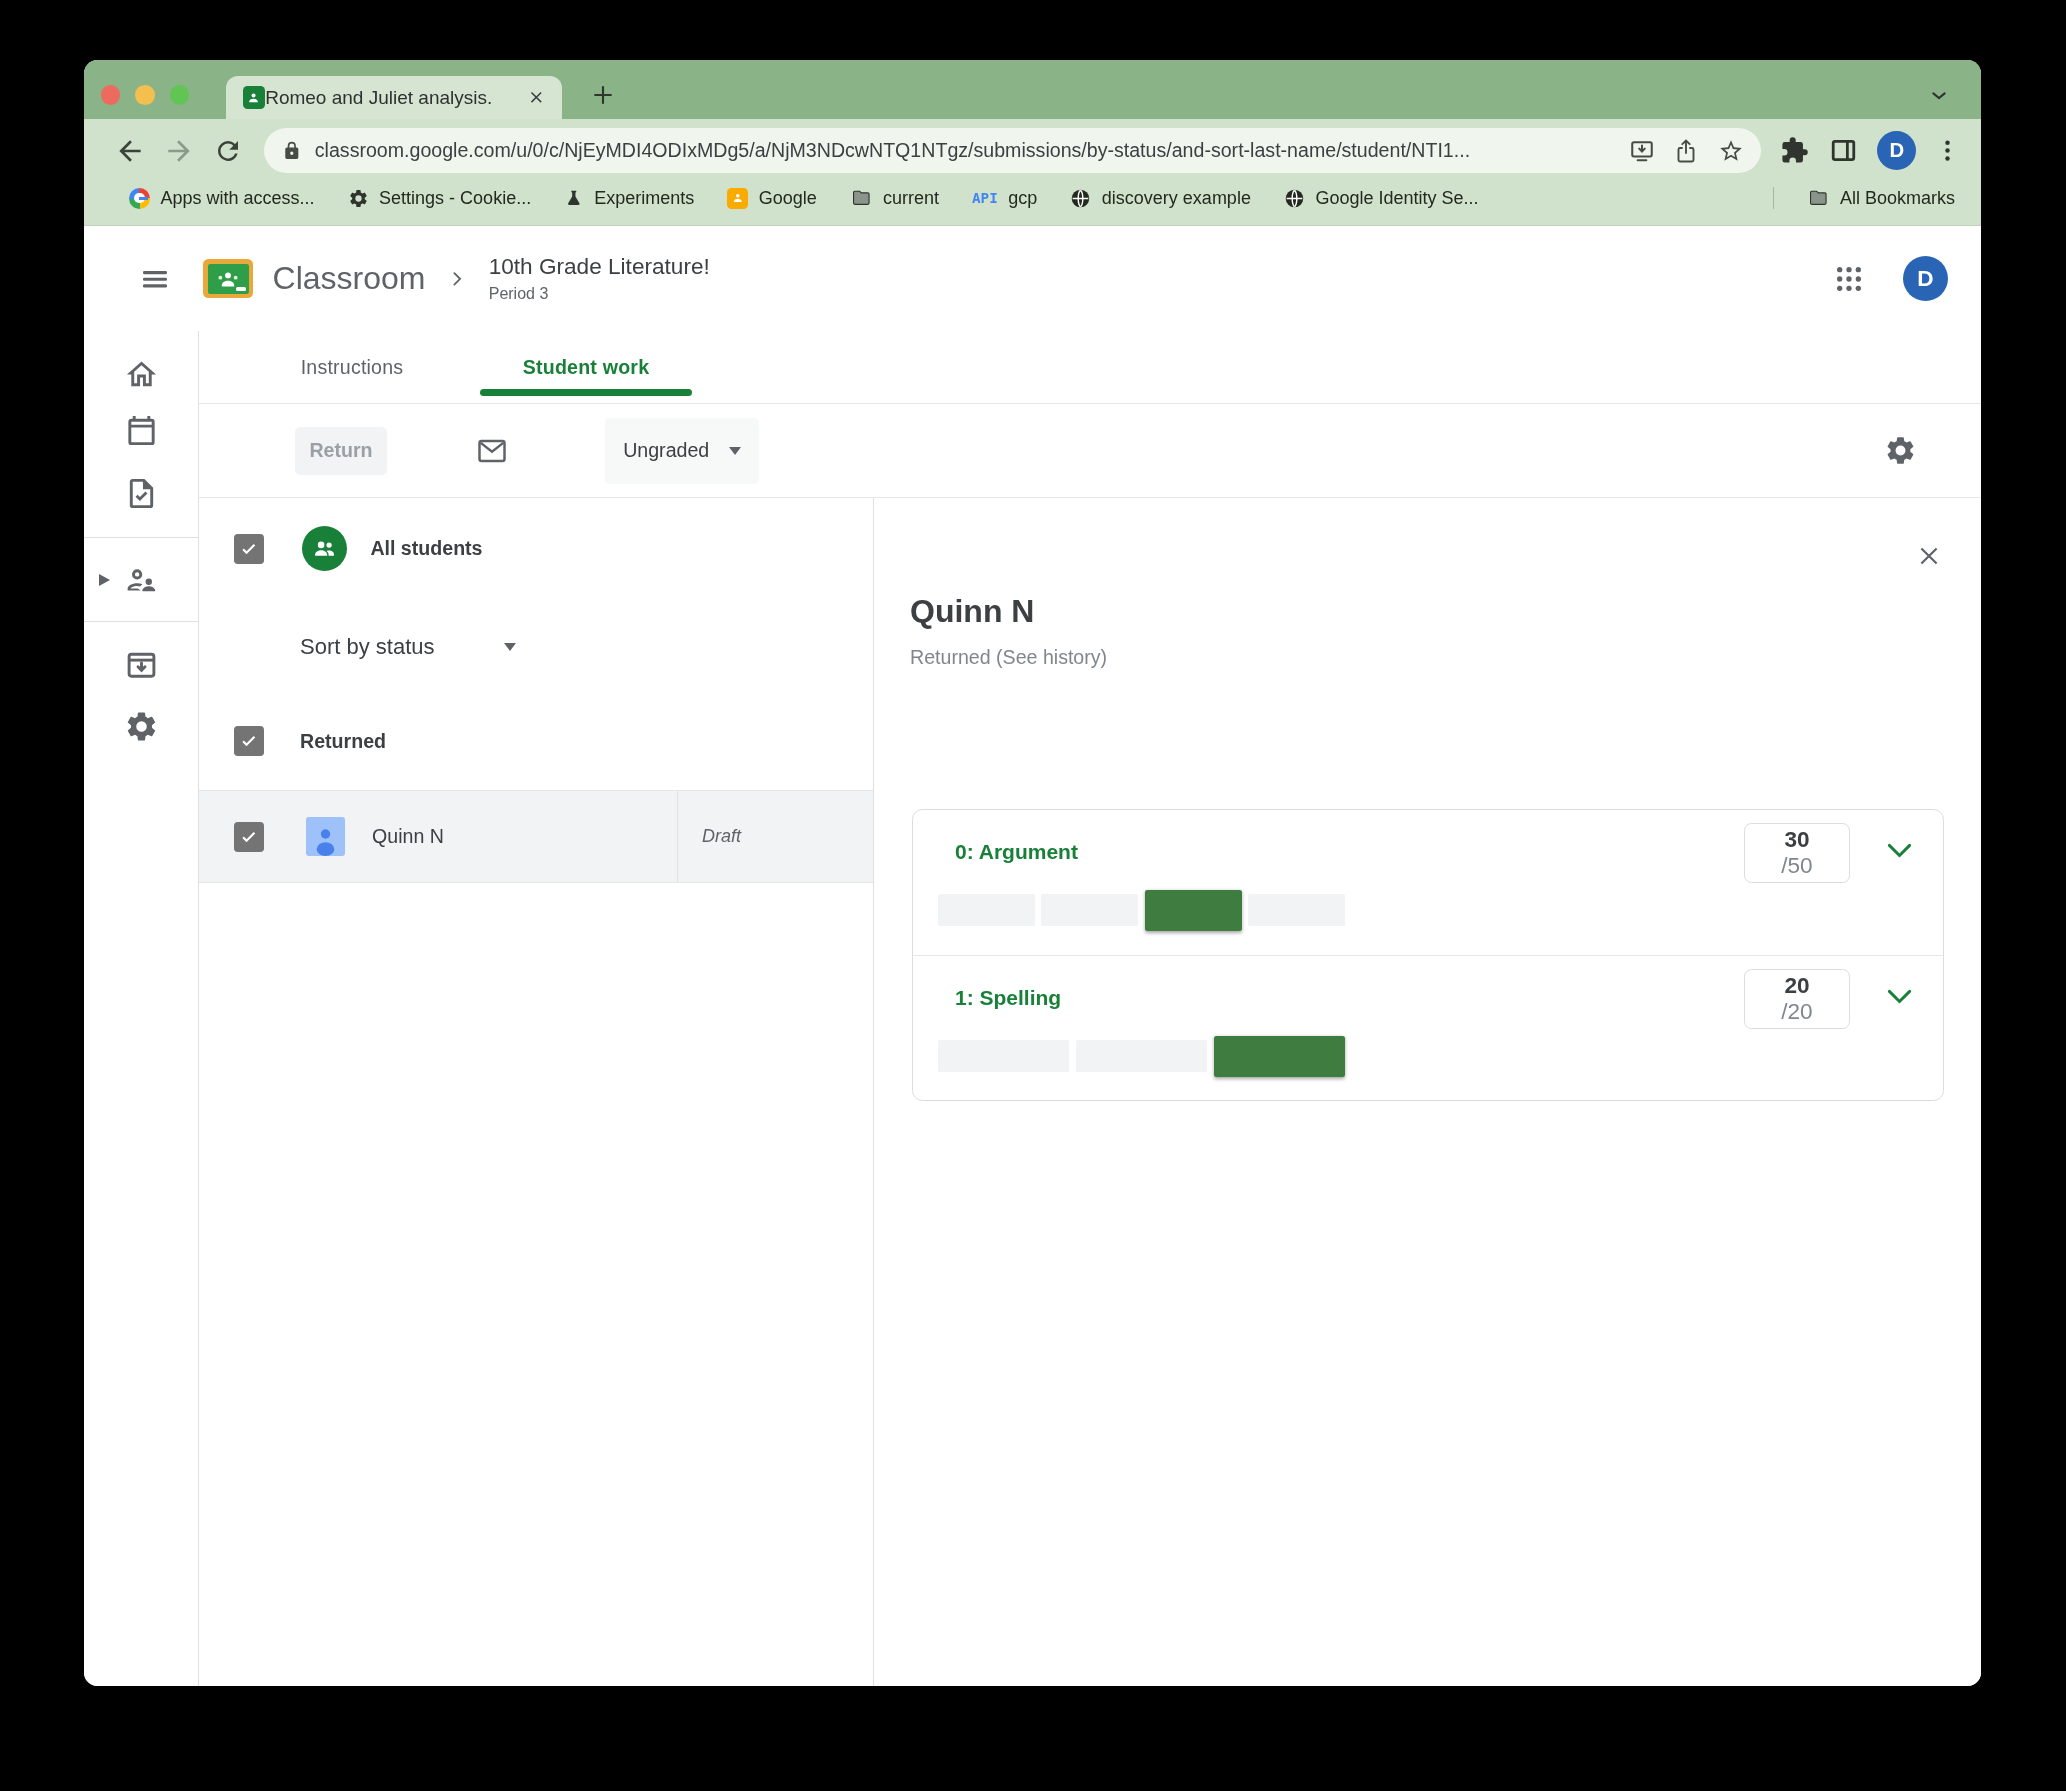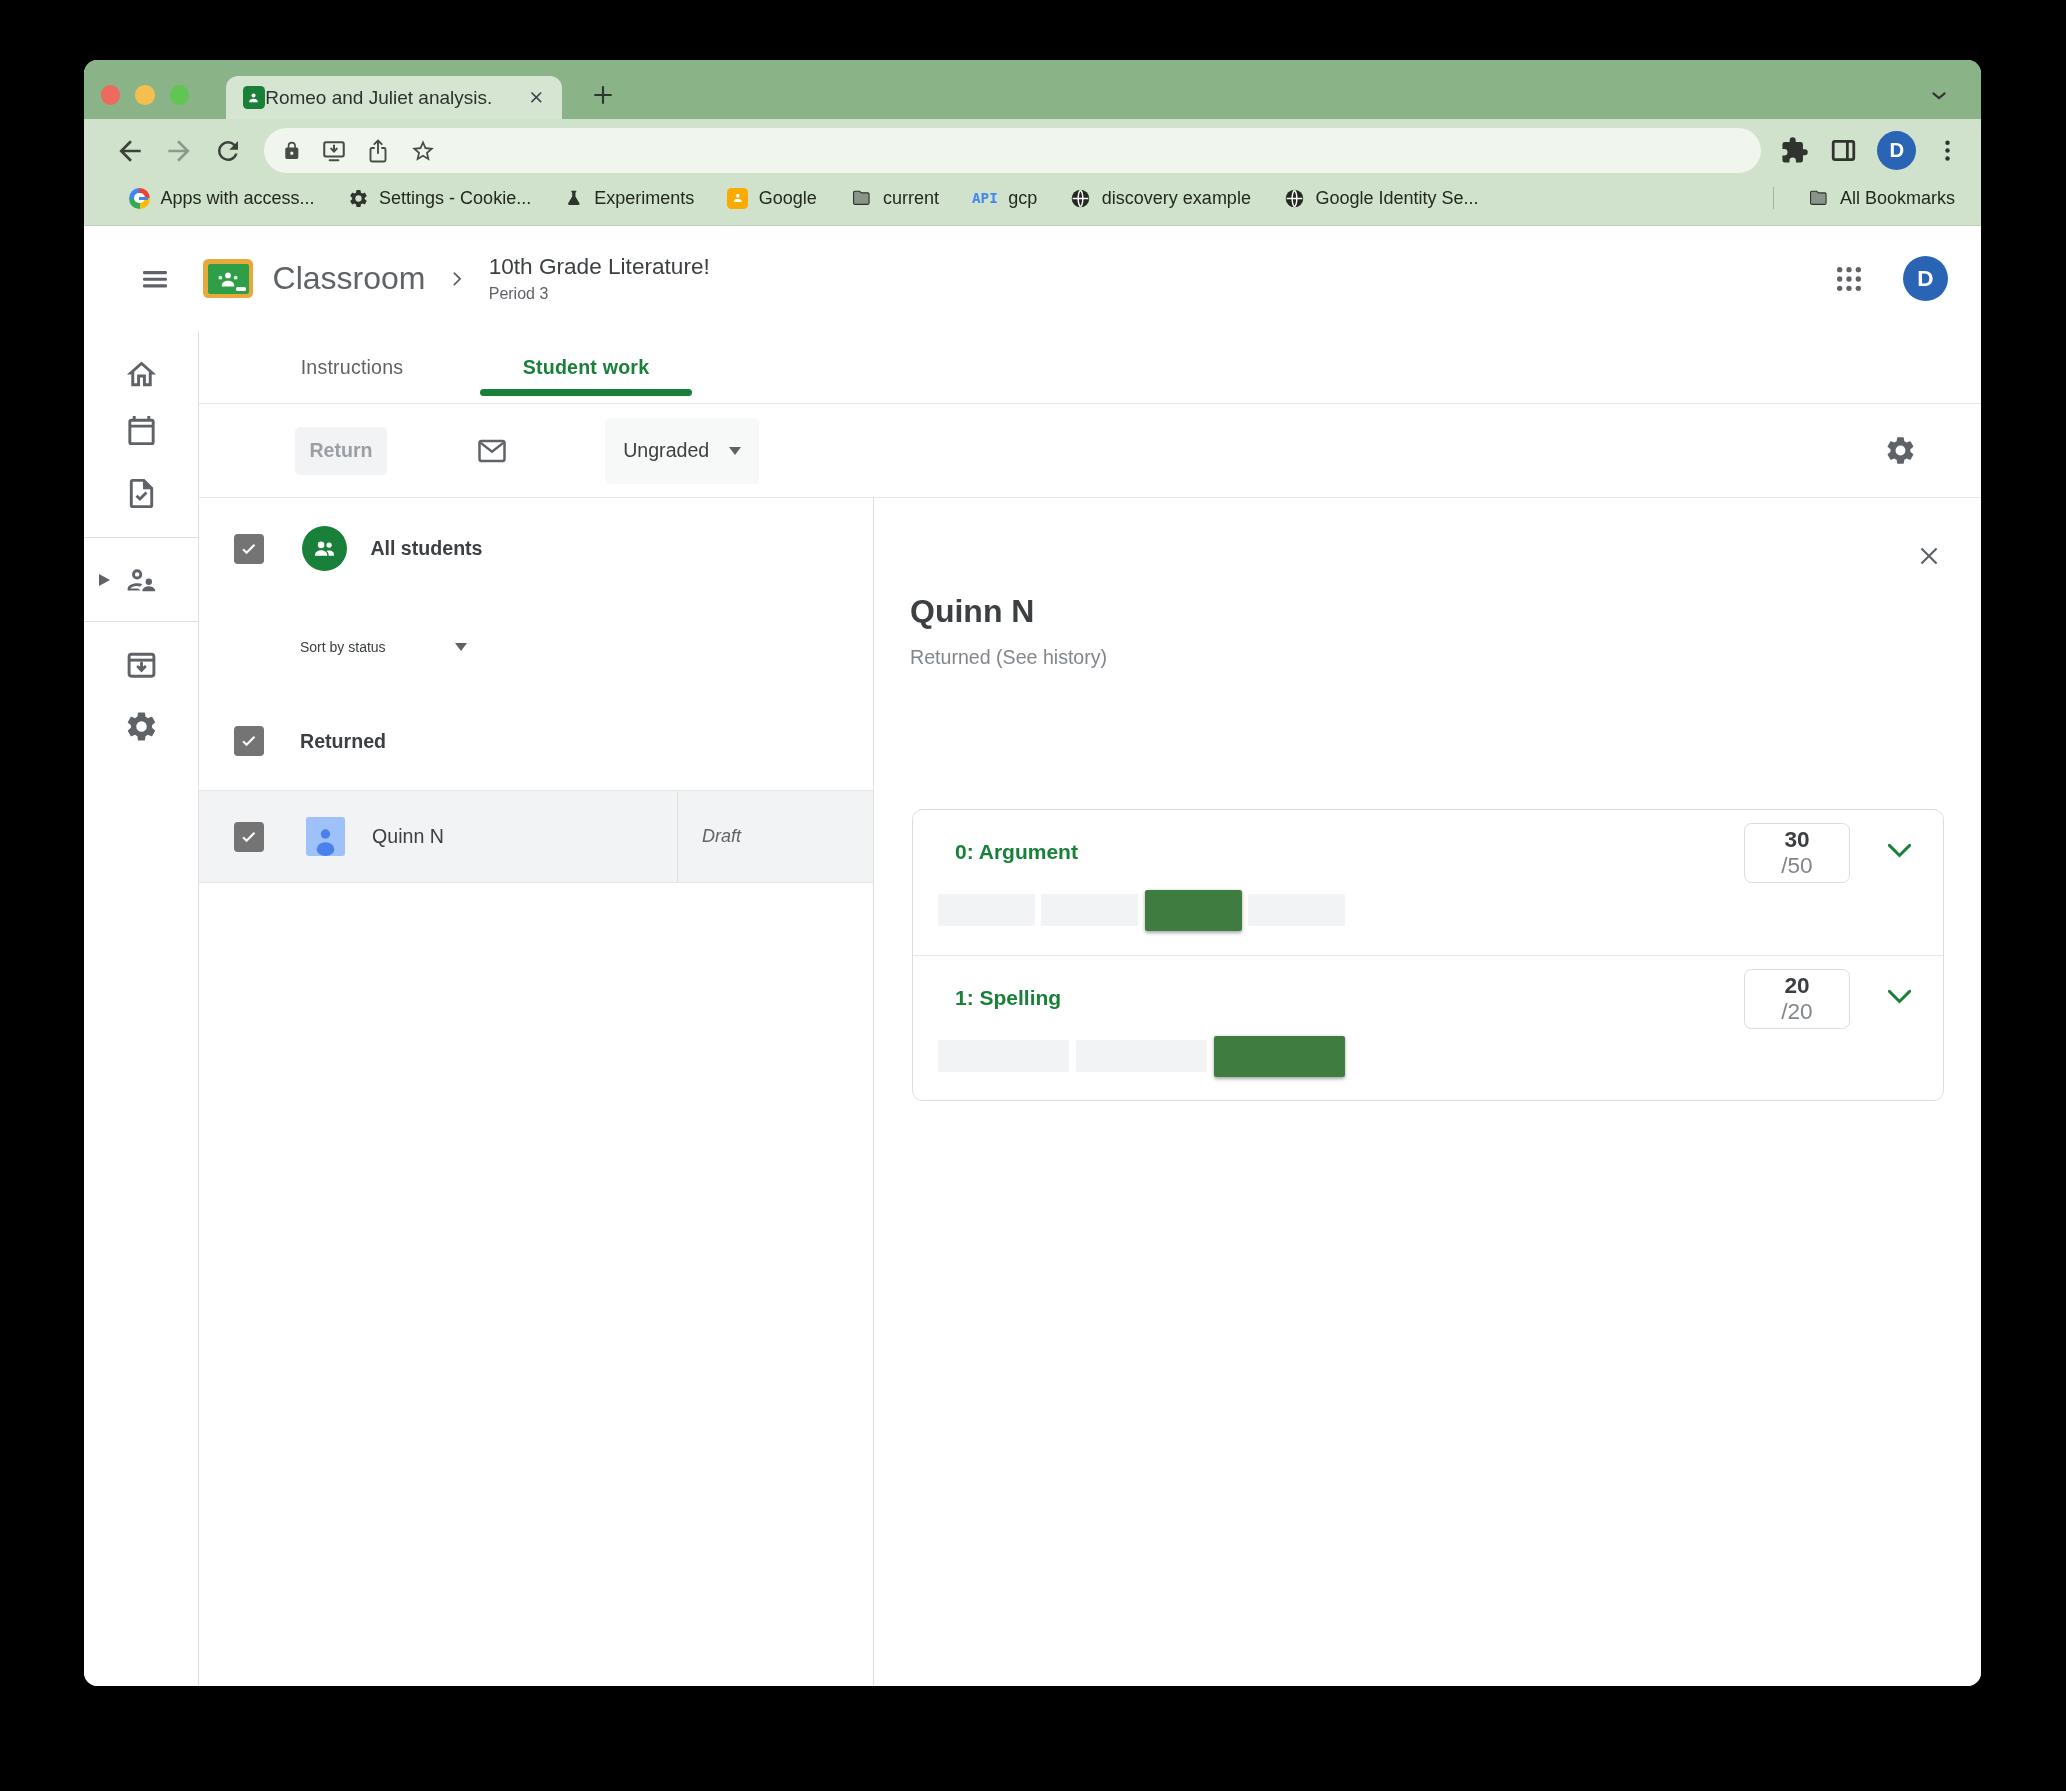--- a/index.html
+++ b/index.html
@@ -111,21 +111,21 @@
   .leftpanel { flex:none; width:674px; position:relative; }
   .rightpanel { flex:1; border-left:0.8px solid var(--line); position:relative; }
 
   .checkbox { width:30px; height:30px; border-radius:3.8px; background:#747474; flex:none;
     display:flex; align-items:center; justify-content:center; }
   .row-all { position:absolute; left:35px; top:28px; height:45px; display:flex; align-items:center; }
   .green-avatar { margin-left:38px; width:45px; height:45px; border-radius:50%; background:var(--classroom-green);
     display:flex; align-items:center; justify-content:center; flex:none; }
   .row-all .lbl { margin-left:23.4px; font-size:19.6px; font-weight:bold; color:var(--ink); }
   .row-sort { position:absolute; left:101px; top:130px; height:38px; display:flex; align-items:center; gap:69px; }
-  .row-sort .lbl { font-size:14px; color:var(--ink); }
+  .row-sort .lbl { font-size:22px; color:var(--ink); }
   .row-returned { position:absolute; left:35px; top:228px; height:30px; display:flex; align-items:center; }
   .row-returned .lbl { margin-left:36px; font-size:19.6px; font-weight:bold; color:var(--ink); }
   .row-student { position:absolute; left:0; right:0; top:292px; height:93px; background:#f2f3f4;
     border-top:0.8px solid #e5e7e7; border-bottom:0.8px solid #e5e7e7; }
   .row-student .checkbox { position:absolute; left:35px; top:31px; }
   .stu-avatar { position:absolute; left:107px; top:26px; width:39px; height:39px; border-radius:3px;
     background:var(--student-avatar-bg); overflow:hidden; display:flex; align-items:flex-end; justify-content:center; }
   .stu-name { position:absolute; left:173px; top:0; bottom:0; display:flex; align-items:center; font-size:19.6px; color:var(--ink); }
   .stu-div { position:absolute; left:478px; top:0; bottom:0; width:0.8px; background:var(--line); }
   .stu-status { position:absolute; left:503px; top:0; bottom:0; display:flex; align-items:center;
@@ -219,20 +219,21 @@
         <svg width="30" height="30" viewBox="0 0 24 24" fill="currentColor">
             <path d="M17.65 6.35A7.95 7.95 0 0 0 12 4a8 8 0 1 0 7.73 10h-2.08A6 6 0 1 1 12 6c1.66 0 3.14.69 4.22 1.78L13 11h7V4l-2.35 2.35z"></path>
           </svg>
       </span>
       <div class="urlpill">
         <span>
           <svg width="19.6" height="19.6" viewBox="0 0 24 24" fill="#454d44">
               <path d="M18 8h-1V6a5 5 0 0 0-10 0v2H6c-1.1 0-2 .9-2 2v10c0 1.1.9 2 2 2h12c1.1 0 2-.9 2-2V10c0-1.1-.9-2-2-2zm-6 9a2 2 0 1 1 0-4 2 2 0 0 1 0 4zM9 8V6a3 3 0 0 1 6 0v2H9z"></path>
             </svg>
         </span>
+        <span class="urltext">classroom.google.com/u/0/c/NjEyMDI4ODIxMDg5/a/NjM3NDcwNTQ1NTgz/submissions/by-status/and-sort-last-name/student/NTI1...</span>
         <span class="pill-ic">
           <svg width="26" height="26" viewBox="0 0 24 24" fill="none" stroke="currentColor" stroke-width="1.9">
               <rect x="3" y="4" width="18" height="13" rx="1.5"></rect>
               <path d="M12 7v5M9.4 9.8L12 12.4l2.6-2.6" stroke-linecap="round"></path>
               <path d="M8 20.5h8" stroke-linecap="round"></path>
             </svg>
         </span>
         <span class="pill-ic">
           <svg width="24" height="26" viewBox="0 0 24 26" fill="none" stroke="currentColor" stroke-width="1.9" stroke-linecap="round">
               <path d="M12 3v12M8.3 6.2L12 2.5l3.7 3.7"></path>

